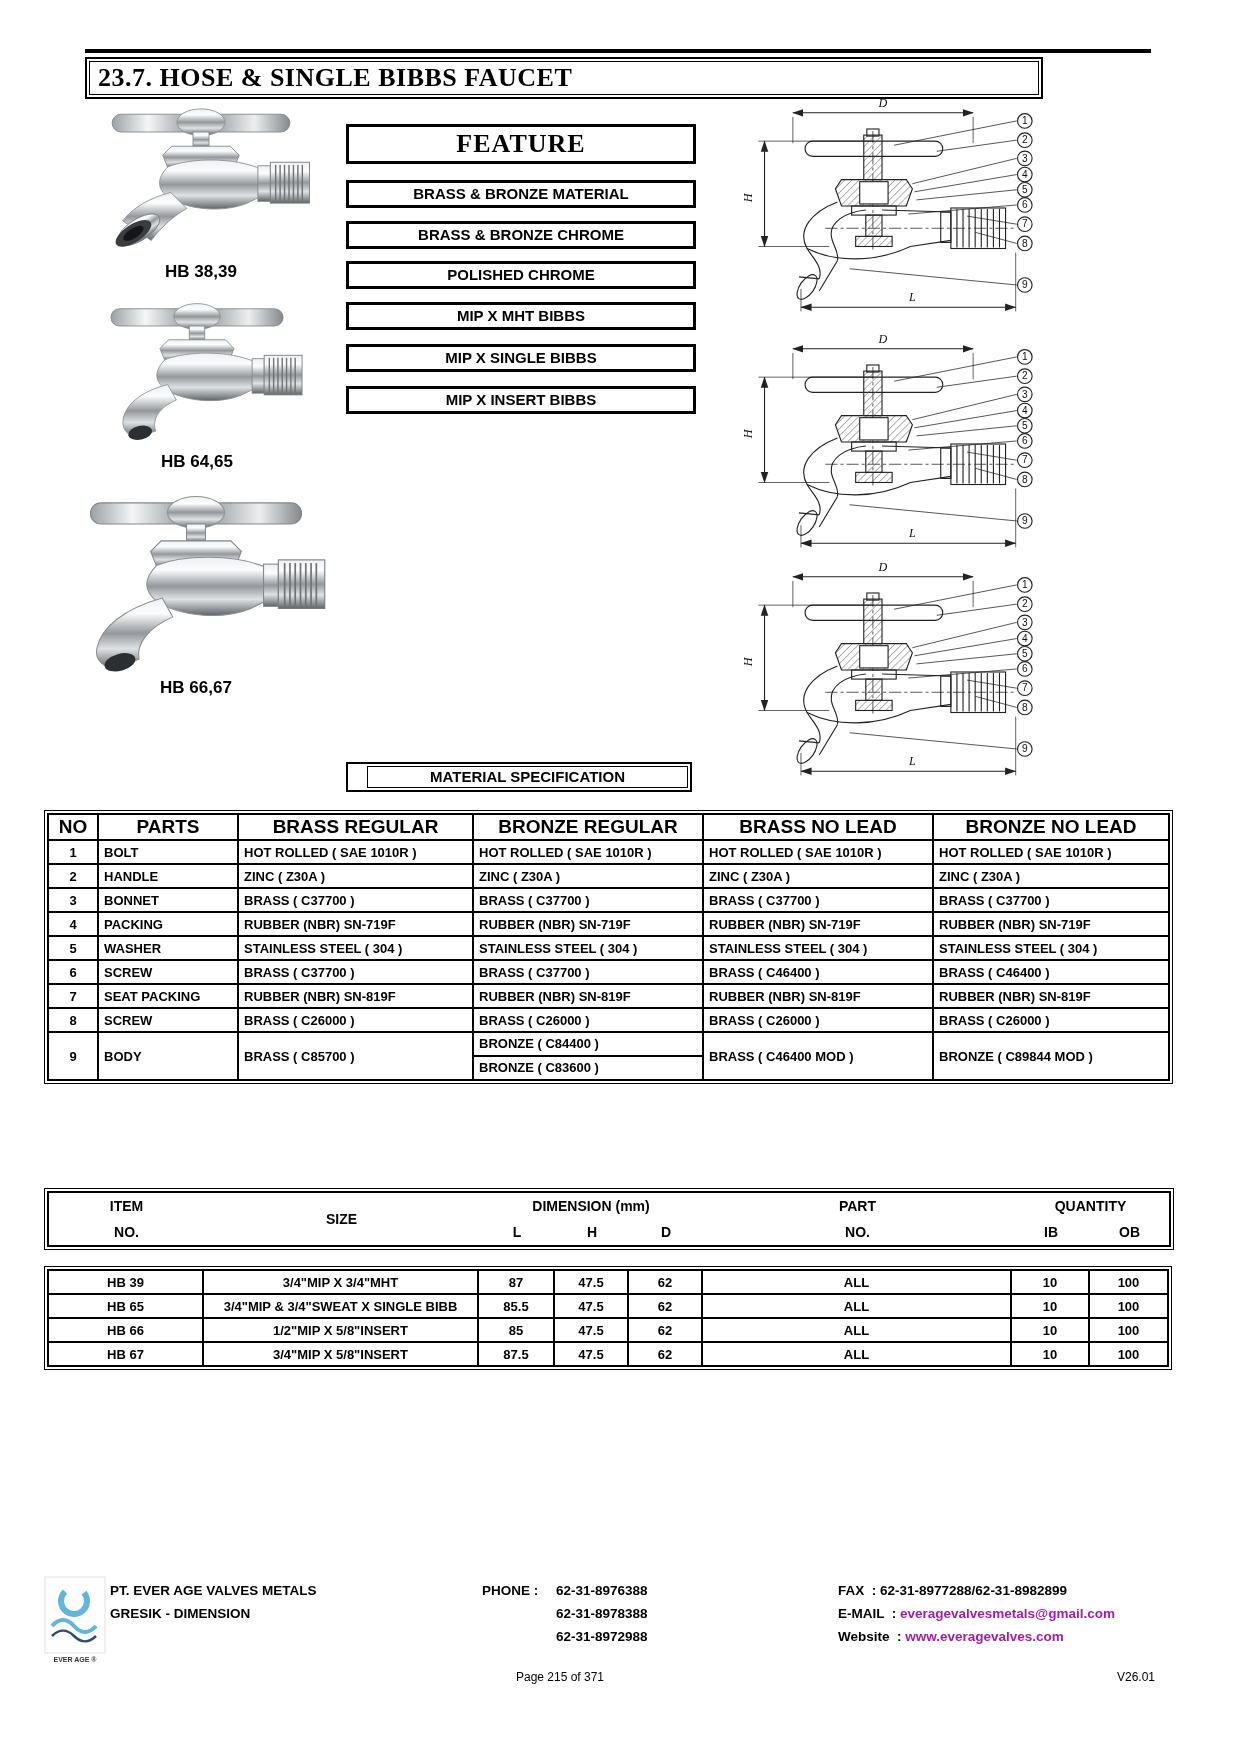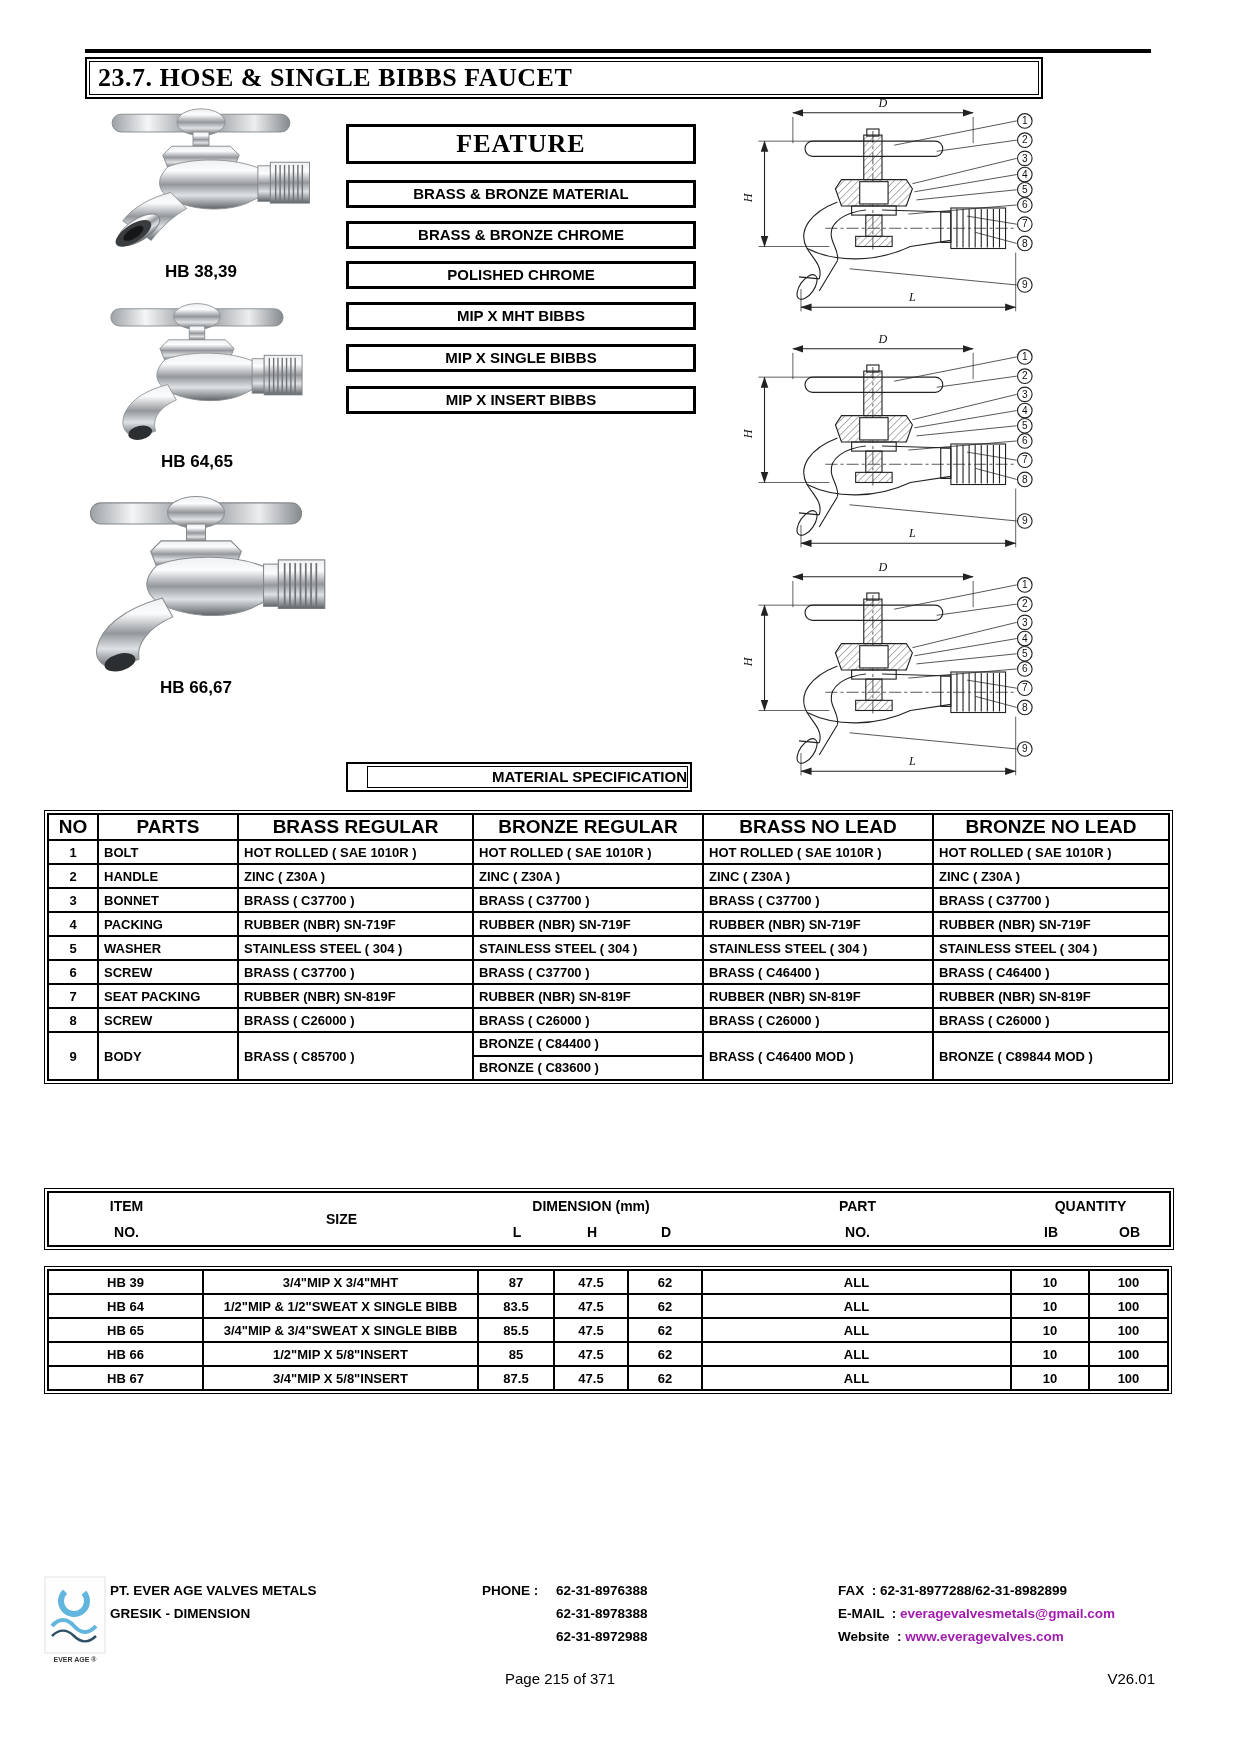--- a/index.html
+++ b/index.html
@@ -31,21 +31,21 @@
   .dsw{fill:#fff;stroke:#222;stroke-width:1.1px;}
   .dthin{stroke:#222;stroke-width:.7px;fill:none;}
   .dcl{stroke:#333;stroke-width:.8px;stroke-dasharray:12 3 3 3;fill:none;}
   .dln{stroke:#222;stroke-width:.75px;}
   .dcirc{fill:#fff;stroke:#222;stroke-width:1.1px;}
   .dnum{font:10px "Liberation Sans",sans-serif;text-anchor:middle;fill:#111;}
   .dlab{font:italic 12px "Liberation Serif",serif;text-anchor:middle;fill:#111;}
 
   
   .mspec-wrap{position:absolute;left:346px;top:762px;width:338px;border:2px solid #000;padding:2px;}
-  .mspec-inner{border:1px solid #000;height:20px;line-height:20px;text-align:right;font-weight:bold;font-size:15px;margin-left:17px;}
+  .mspec-inner{border:1px solid #000;height:20px;line-height:20px;text-align:center;font-weight:bold;font-size:15px;margin-left:17px;}
   .mtable-wrap{position:absolute;left:44px;top:810px;border:1px solid #000;padding:2px;background:#fff;}
   .mtable{border-collapse:collapse;table-layout:fixed;width:1121px;}
   .mtable th{border:2px solid #000;font-size:19px;font-weight:bold;height:24px;padding:0 4px;}
   .mtable td{border:2px solid #000;font-size:13px;font-weight:bold;height:22px;padding:0 5px;text-align:left;vertical-align:middle;}
   .mtable td:first-child{text-align:center;padding:0;}
   .mtable td.split{padding:0;}
   .mtable td.split div{padding:0 5px;height:22px;line-height:22px;}
   .mtable td.split div.split-b{border-top:2px solid #000;}
 
   
@@ -53,21 +53,21 @@
   .ihead{position:relative;border:2px solid #000;width:1120px;height:52px;font-weight:bold;font-size:14px;}
   .ihead div{position:absolute;text-align:center;}
   .itable-wrap{position:absolute;left:44px;top:1266px;border:1px solid #000;padding:2px;}
   .itable{border-collapse:collapse;table-layout:fixed;width:1120px;}
   .itable td{border:2px solid #000;font-size:13px;font-weight:bold;height:22px;padding:0 3px;text-align:center;vertical-align:middle;}
 
   
   .ft{position:absolute;font-weight:bold;font-size:13.5px;white-space:nowrap;}
   .ft a{color:#a21caf;text-decoration:none;}
   .logo-box{position:absolute;left:44px;top:1576px;width:64px;height:90px;}
-  .pgline{position:absolute;font-size:15px;font-weight:normal;}
+  .pgline{position:absolute;font-size:12px;font-weight:normal;}
 </style>
 </head>
 <body>
 
 <div class="page">
 
   <div class="top-rule"></div>
   <div class="title-wrap">
     <div class="title-inner">23.7.  HOSE &amp; SINGLE BIBBS FAUCET</div>
   </div>
@@ -572,30 +572,20 @@
             <td>HB 39</td>
             <td>3/4"MIP X 3/4"MHT</td>
             <td>87</td>
             <td>47.5</td>
             <td>62</td>
             <td>ALL</td>
             <td>10</td>
             <td>100</td>
           </tr>
           <tr>
-            <td>HB 64</td>
-            <td>1/2"MIP &amp; 1/2"SWEAT X SINGLE BIBB</td>
-            <td>83.5</td>
-            <td>47.5</td>
-            <td>62</td>
-            <td>ALL</td>
-            <td>10</td>
-            <td>100</td>
-          </tr>
-          <tr>
             <td>HB 65</td>
             <td>3/4"MIP &amp; 3/4"SWEAT X SINGLE BIBB</td>
             <td>85.5</td>
             <td>47.5</td>
             <td>62</td>
             <td>ALL</td>
             <td>10</td>
             <td>100</td>
           </tr>
           <tr>

